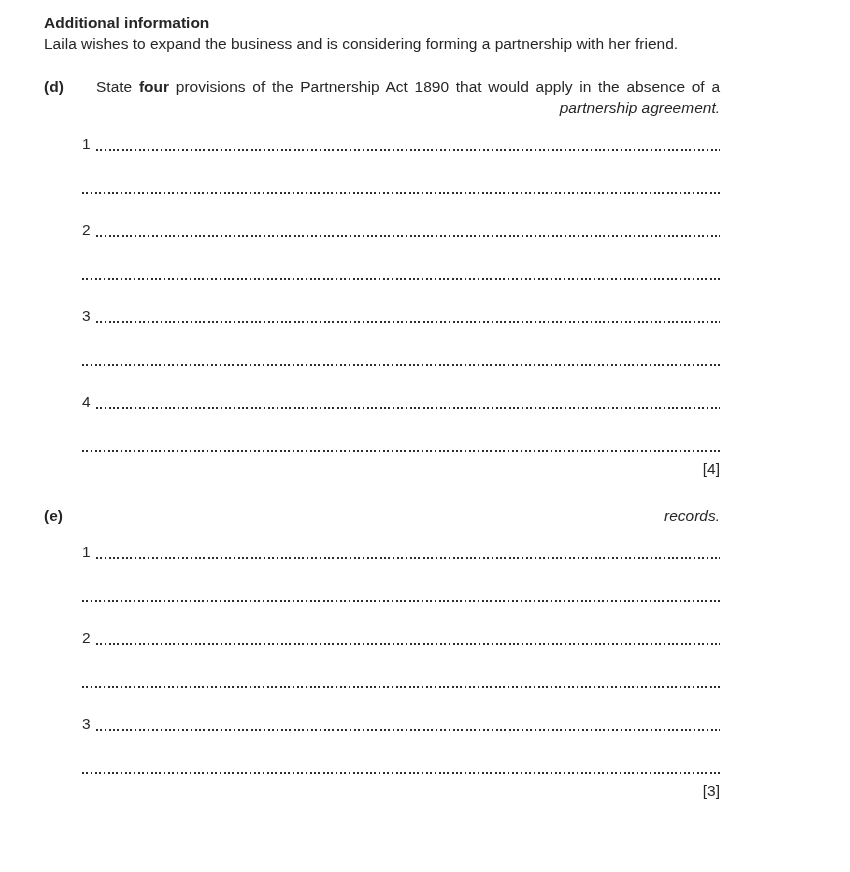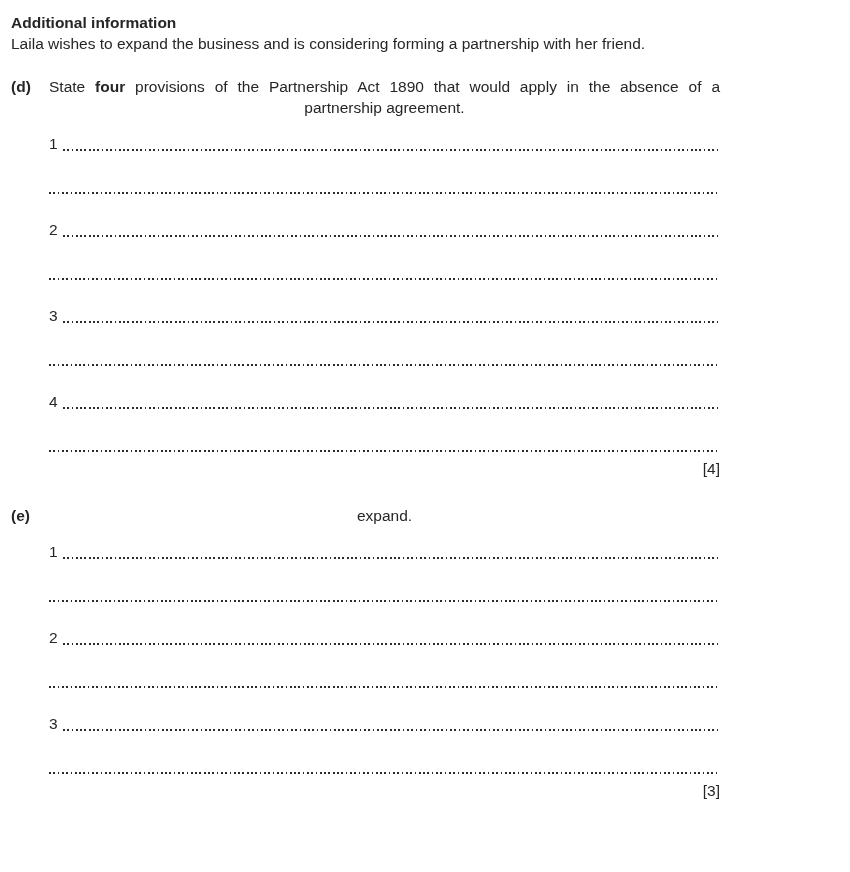--- a/index.html
+++ b/index.html
@@ -5,21 +5,21 @@
   html, body {
     margin: 0;
     padding: 0;
     background: #ffffff;
   }
   .page {
     position: relative;
     width: 752px;
     height: 872px;
     box-sizing: border-box;
-    padding: 12px 32px 0 11px;
+    padding: 12px 32px 0 44px;
     background: #ffffff;
     color: #262626;
     font-family: "Liberation Sans", sans-serif;
     font-size: 15.5px;
     line-height: 21px;
     overflow: hidden;
   }
   .heading {
     font-weight: bold;
   }
@@ -36,23 +36,25 @@
     flex: none;
     width: 38px;
     font-weight: bold;
   }
   .q-text {
     flex: 1;
   }
   .q-line1 {
     text-align: justify;
     text-align-last: justify;
+    margin-left: 14px;
   }
   .q-line2 {
-    text-align: center;
+    text-align: right;
+    font-style: italic;
   }
   .answers {
     margin-left: 38px;
   }
   .ans-row {
     display: flex;
     align-items: flex-end;
     height: 21px;
     margin-top: 22px;
   }
@@ -124,21 +126,21 @@
     <div class="ans-row">
       <span class="dots"></span>
     </div>
   </div>
 
   <div class="marks">[4]</div>
 
   <div class="question q-e">
     <div class="q-label">(e)</div>
     <div class="q-text">
-      <div class="q-line2">expand.</div>
+      <div class="q-line2">records.</div>
     </div>
   </div>
 
   <div class="answers">
     <div class="ans-row first">
       <span class="num">1</span>
       <span class="dots"></span>
     </div>
     <div class="ans-row">
       <span class="dots"></span>

